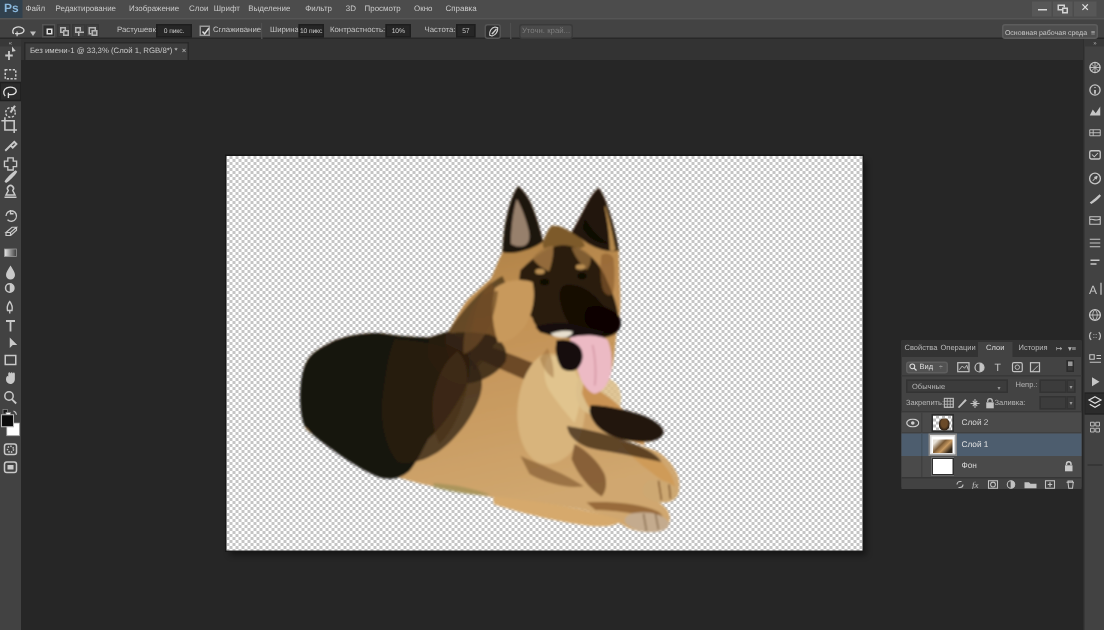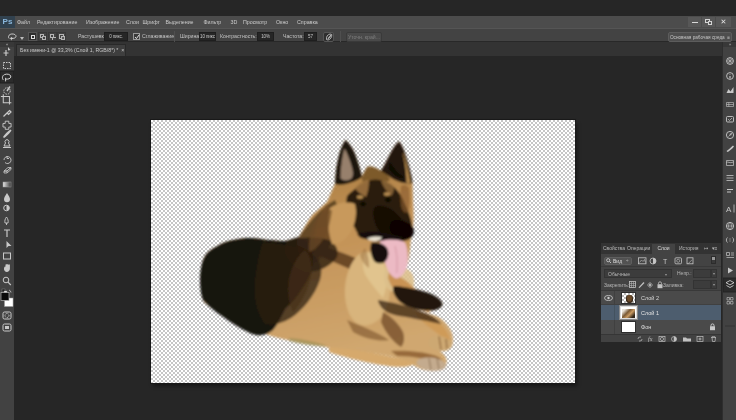--- a/index.html
+++ b/index.html
@@ -1,18 +1,18 @@
 <!DOCTYPE html>
 <html><head>
 <meta charset="utf-8">
 <style>
   * { margin:0; padding:0; box-sizing:border-box; }
   html,body { width:736px; height:420px; overflow:hidden; background:#262626;
     font-family:"Liberation Sans", sans-serif; }
-  #app { position:absolute; left:0; top:16px; width:736px; height:338px; }
+  #app { position:absolute; left:0; top:0; width:736px; height:338px; }
   .abs { position:absolute; }
   .lbl { color:#cbcbcb; font-size:5.3px; white-space:nowrap; }
   .olbl { color:#c4c4c4; font-size:5.2px; white-space:nowrap; line-height:14px; }
   .inp { position:absolute; top:3px; height:9px; background:#262626; border:1px solid #1e1e1e;
     color:#c8c8c8; font-size:4.5px; text-align:center; line-height:7.5px; letter-spacing:-0.1px; white-space:nowrap; overflow:hidden; }
   .mbtn { position:absolute; top:3px; width:9px; height:9px; border:1px solid #383838; }
   svg { display:block; }
 </style>
 </head>
 <body>

